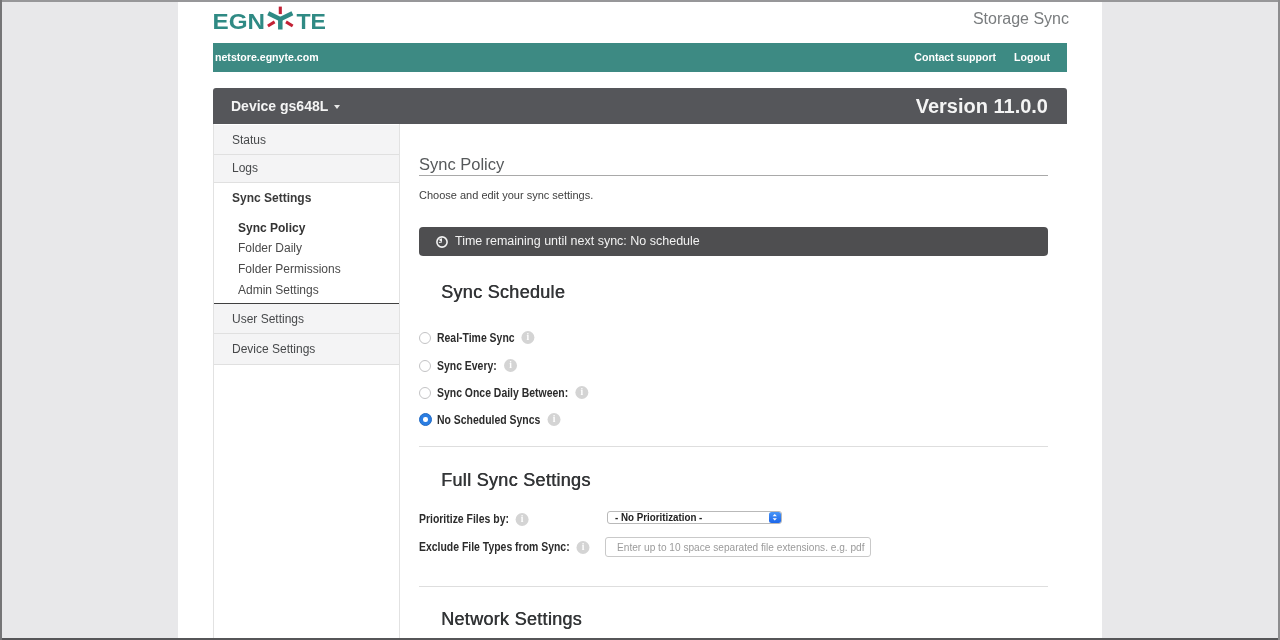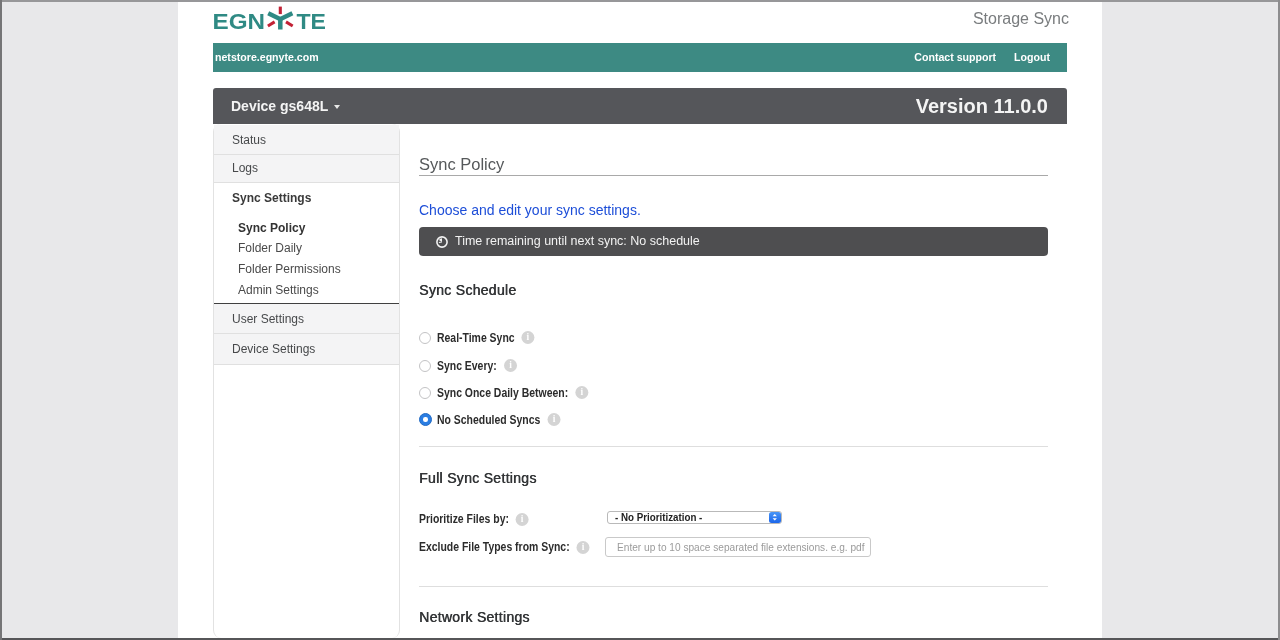--- a/index.html
+++ b/index.html
@@ -22,37 +22,37 @@
 .tealbar .links { position:absolute; right:17px; top:0; line-height:29px; }
 .tealbar .links span { margin-left:18px; }
 
 
 .darkbar { left:213px; top:88px; width:854px; height:36px; background:#55565a; border-radius:3px 3px 0 0; color:#f4f4f4; }
 .darkbar .dev { position:absolute; left:18px; top:0; line-height:36px; font-size:14px; font-weight:bold; }
 .darkbar .caret { display:inline-block; width:0; height:0; border-left:3.8px solid transparent; border-right:3.8px solid transparent; border-top:4.6px solid #e8e8e8; margin-left:6px; vertical-align:2px; }
 .darkbar .ver { position:absolute; right:19px; top:0; line-height:36px; font-size:20px; font-weight:bold;text-align:center; }
 
 
-.sidebar { left:213px; top:124px; width:187px; height:514px; border-left:1px solid #e2e2e2; border-right:1px solid #e2e2e2; font-size:12px;border-radius:8px; }
+.sidebar { left:213px; top:124px; width:187px; height:514px; border-left:1px solid #e2e2e2; border-right:1px solid #e2e2e2; font-size:12px; }
 .srow { position:absolute; left:0; width:185px; background:#f4f4f5; border-bottom:1px solid #e0e0e0; color:#47494b; padding-left:18px; }
 .srow.r1 { top:1px; height:30px; line-height:31px; }
 .srow.r2 { top:31px; height:28px; line-height:27px; }
 .srow.r3 { top:179px; height:31px; line-height:30px; border-top:1px solid #404040; }
 .srow.r4 { top:210px; height:31px; line-height:30px; }
 .ssec { position:absolute; left:18px; top:67px; font-weight:bold; color:#3a3a3a; }
 .ssub { position:absolute; left:24px; top:93.5px; line-height:20.8px; color:#4a4a4a; }
 .ssub .b { font-weight:bold; color:#333; }
 
 
 .main-h1 { left:419px; top:154.5px; font-size:16.5px; color:#55585a; }
 .hr { left:419px; width:629px; height:1px; background:#a9a9a9; }
-.sub { left:419px; top:202px; font-size:14px; color:#1d4ed8; }
+.sub { left:419px; top:189px; font-size:11px; color:#404040; }
 .alert { left:419px; top:227px; width:629px; height:29px; background:#4e4e50; border-radius:4px; color:#f2f2f2; font-size:12.5px; }
 .alert .txt { position:absolute; left:36px; line-height:29px; }
-.h2 { left:419px; font-size:14px; font-weight:normal; color:#333537; text-shadow:0.5px 0 0 #333537; letter-spacing:0.3px;text-align:right; }
+.h2 { left:441px; font-size:18px; font-weight:normal; color:#333537; text-shadow:0.5px 0 0 #333537; letter-spacing:0.3px;text-align:right; }
 .radio-row { left:419px; height:13px; }
 .rc { position:absolute; left:0; top:0.5px; width:12px; height:12px; border-radius:50%; background:#fff; border:1.4px solid #c3c3c5; }
 .rc.sel { background:#2a7de2; border:1px solid #236bc4; width:13px; height:13px; top:0; }
 .rc.sel::after { content:""; position:absolute; left:3.3px; top:3.3px; width:4.4px; height:4.4px; border-radius:50%; background:#fff; }
 .rl { position:absolute; left:18px; top:0; font-size:12px; font-weight:bold; color:#2c2c2c; line-height:13px; white-space:nowrap; transform:scaleX(0.87); transform-origin:0 50%; }
 .info { display:inline-block; width:13px; height:13px; border-radius:50%; background:#d4d4d4; position:relative; vertical-align:-2.5px; margin-left:9px; transform:scaleX(1.1494); }
 .info::after { content:"i"; position:absolute; left:0; top:0; width:13px; text-align:center; font-size:9.5px; line-height:13px; color:#fff; font-weight:bold; font-family:"Liberation Serif",serif; }
 .flabel { font-size:12px; font-weight:bold; color:#2c2c2c; white-space:nowrap; transform:scaleX(0.87); transform-origin:0 50%; }
 .select { left:607px; top:510.5px; width:175px; height:13.5px; background:#fff; border:1px solid #b9b9b9; border-radius:3px; }
 .select .stxt { position:absolute; left:7px; top:0; line-height:11.5px; font-size:10.5px; font-weight:bold; color:#222; transform:scaleX(0.93); transform-origin:0 50%; }

